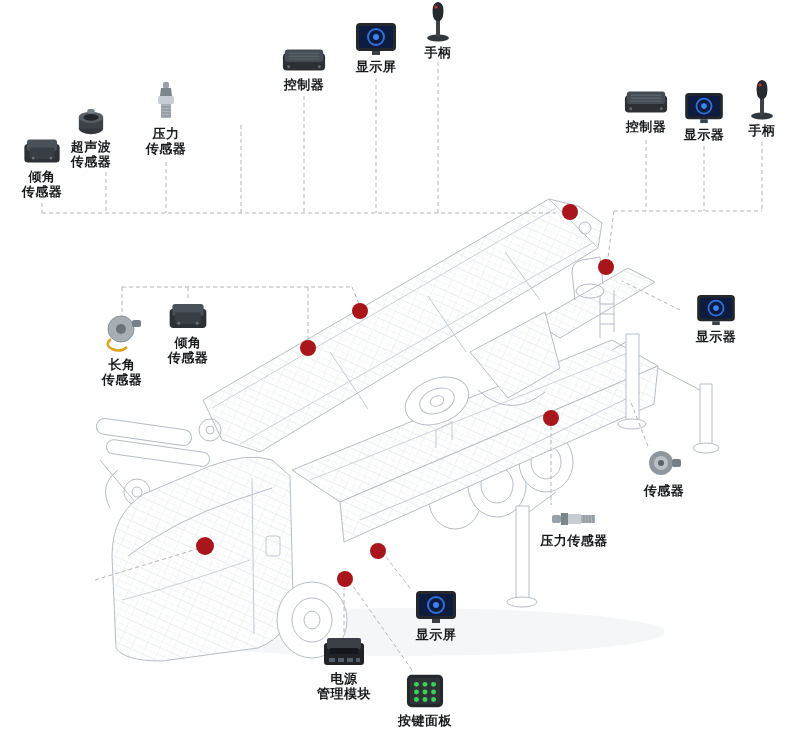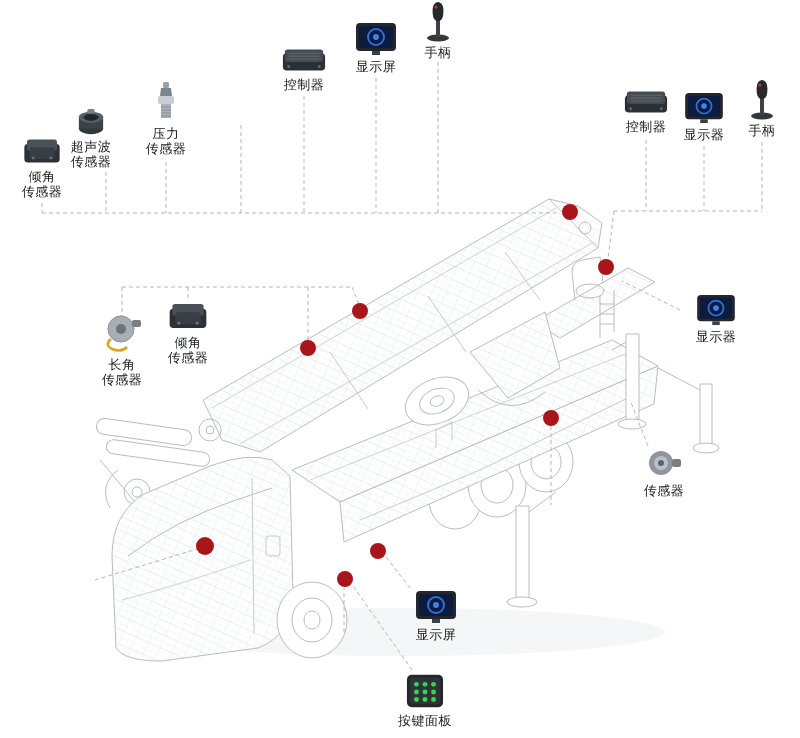--- a/index.html
+++ b/index.html
@@ -6,21 +6,21 @@
   .stage{
     position:relative;width:800px;height:738px;background:#ffffff;overflow:hidden;
     font-family:"DejaVu Sans","Liberation Sans",sans-serif;
   }
   .scene{position:absolute;left:0;top:0;z-index:0;}
   .comp{
     position:absolute;display:flex;flex-direction:column;align-items:center;
     z-index:2;width:68px;
   }
   .comp .lbl{
-    margin-top:3px;font-size:13px;line-height:1.18;font-weight:400;color:#16181a;
+    margin-top:3px;font-size:13px;line-height:1.18;font-weight:700;color:#16181a;
     text-align:center;white-space:pre-line;letter-spacing:0.5px;
   }
   .icon{display:block;}
   
   #c0{left:8px;top:136px}
   #c1{left:57px;top:108px}
   #c2{left:132px;top:81px}
   #c3{left:207px;top:62px}
   #c4{left:270px;top:46px}
   #c5{left:342px;top:22px}
@@ -316,32 +316,45 @@
         <use href="#sym-display"></use>
       </svg>
     <div class="lbl">显示器</div>
   </div>
   <div class="comp" id="c11">
     <svg class="icon" width="38" height="34" viewBox="0 0 38 34">
         <use href="#sym-round"></use>
       </svg>
     <div class="lbl">传感器</div>
   </div>
+  <div class="comp" id="c12">
+    <svg class="icon" width="46" height="22" viewBox="0 0 46 22">
+        <use href="#sym-plug-h"></use>
+      </svg>
+    <div class="lbl">压力传感器</div>
+  </div>
   <div class="comp" id="c13">
     <svg class="icon" width="42" height="34" viewBox="0 0 42 34">
         <use href="#sym-display"></use>
       </svg>
     <div class="lbl">显示屏</div>
   </div>
   <div class="comp" id="c14">
     <svg class="icon" width="42" height="38" viewBox="0 0 44 40">
         <use href="#sym-keypad"></use>
       </svg>
     <div class="lbl">按键面板</div>
   </div>
+  <div class="comp" id="c15">
+    <svg class="icon" width="46" height="34" viewBox="0 0 46 34">
+        <use href="#sym-power"></use>
+      </svg>
+    <div class="lbl">电源
+管理模块</div>
+  </div>
   <div class="comp" id="c17">
     <svg class="icon" width="42" height="42" viewBox="0 0 42 42">
         <use href="#sym-cable"></use>
       </svg>
     <div class="lbl">长角
 传感器</div>
   </div>
   <div class="comp" id="c18">
     <svg class="icon" width="44" height="32" viewBox="0 0 48 34">
         <use href="#sym-box"></use>

